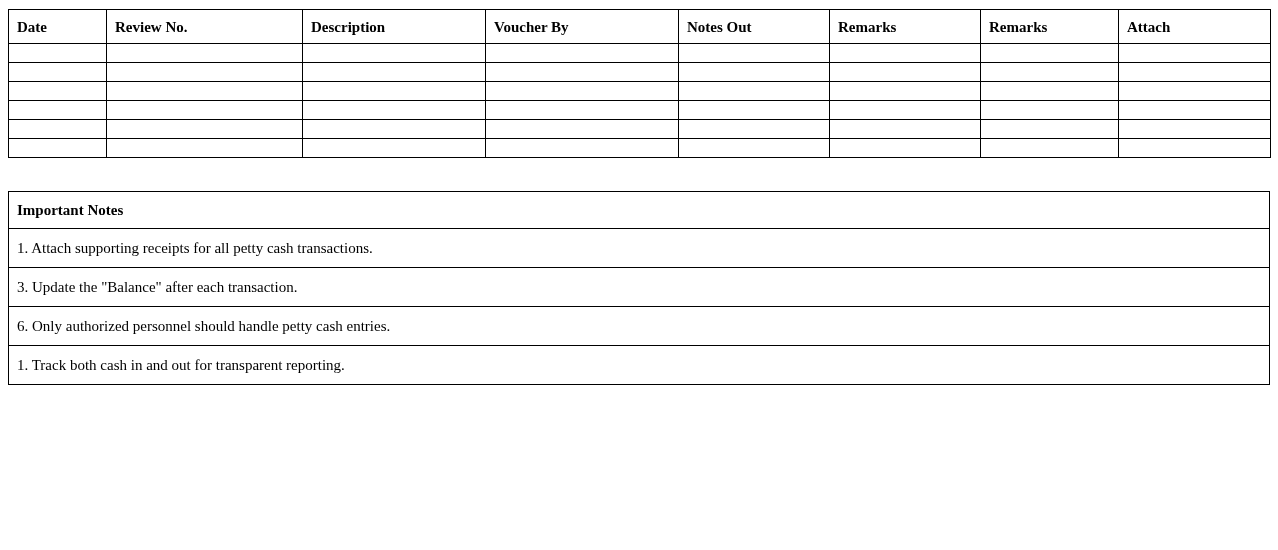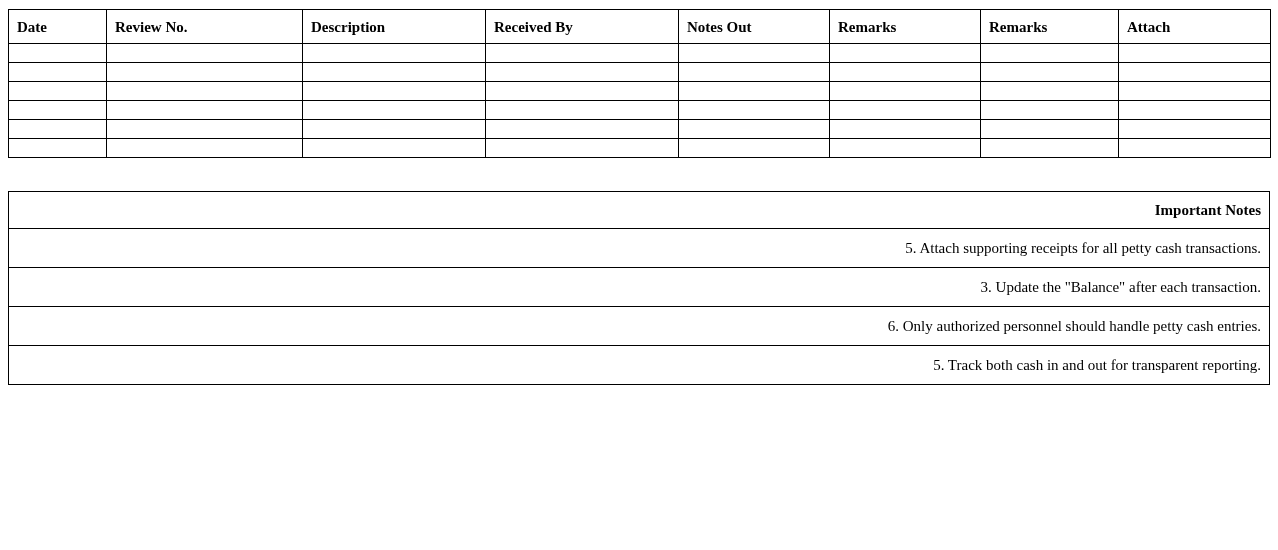--- a/index.html
+++ b/index.html
@@ -49,21 +49,20 @@
     width: 1262px;
     table-layout: fixed;
   }
   table.notes td {
     border: 1px solid #000000;
     padding: 0 8px;
     height: 38px;
     font-size: 15px;
     vertical-align: middle;
     line-height: 1.2;
-    text-align: right;
   }
   table.notes td.notes-head {
     font-weight: bold;
     height: 36px;
   }
 </style>
 </head>
 <body>
 
 <div class="page">
@@ -77,21 +76,21 @@
       <col style="width:151px">
       <col style="width:151px">
       <col style="width:138px">
       <col style="width:152px">
     </colgroup>
     <thead>
       <tr>
         <th>Date</th>
         <th>Review No.</th>
         <th>Description</th>
-        <th>Received By</th>
+        <th>Voucher By</th>
         <th>Notes Out</th>
         <th>Remarks</th>
         <th>Remarks</th>
         <th>Attach</th>
       </tr>
     </thead>
     <tbody>
       <tr>
         <td></td>
         <td></td>
@@ -156,27 +155,27 @@
   </table>
 
   <div class="spacer"></div>
 
   <table class="notes">
     <tbody>
       <tr>
         <td class="notes-head">Important Notes</td>
       </tr>
       <tr>
-        <td>5. Attach supporting receipts for all petty cash transactions.</td>
+        <td>1. Attach supporting receipts for all petty cash transactions.</td>
       </tr>
       <tr>
         <td>3. Update the "Balance" after each transaction.</td>
       </tr>
       <tr>
         <td>6. Only authorized personnel should handle petty cash entries.</td>
       </tr>
       <tr>
-        <td>5. Track both cash in and out for transparent reporting.</td>
+        <td>1. Track both cash in and out for transparent reporting.</td>
       </tr>
     </tbody>
   </table>
 
 </div>
 
 </body></html>

